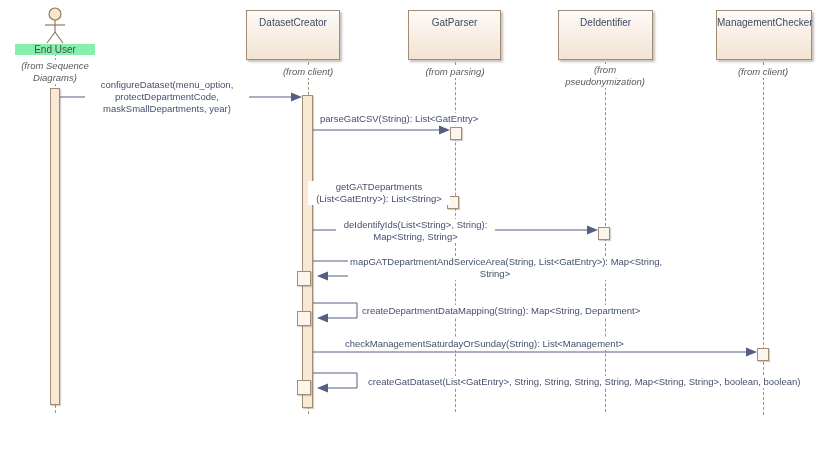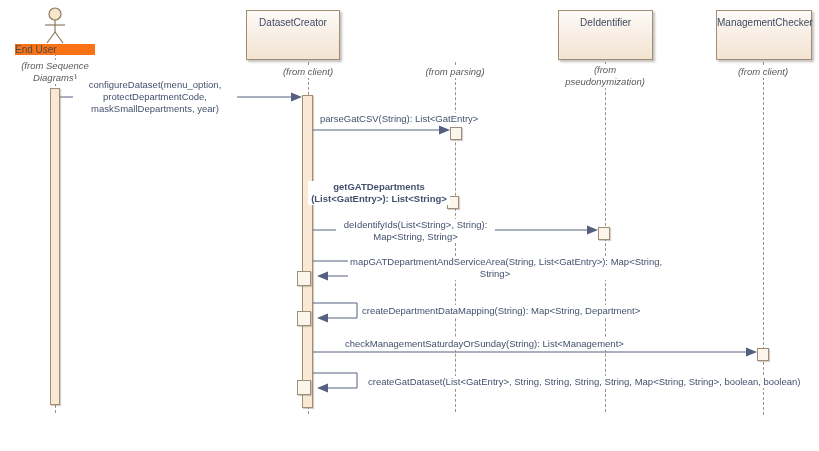--- a/index.html
+++ b/index.html
@@ -17,21 +17,21 @@
     box-shadow:2px 2px 2px rgba(125,118,110,0.45);
     text-align:center;padding-top:6px;
     font-size:10px;color:#3f4a62;
   }
   .from-label{
     position:absolute;text-align:center;font-style:italic;
     font-size:9.5px;color:#5a5a5a;background:#ffffff;line-height:12px;
     white-space:pre;
   }
   .actor-name{
-    position:absolute;text-align:left;font-size:10px;color:#4b4b4b;background:#f97316;
+    position:absolute;text-align:center;font-size:10px;color:#4b4b4b;background:#86efac;
   }
   .activation{
     position:absolute;box-sizing:border-box;
     background:#f9e9d4;border:1px solid #a18d75;
     box-shadow:1px 1px 1px rgba(125,118,110,0.35);
   }
   .activation.small{background:#fcf5ec;}
   .msg-label{
     position:absolute;font-size:9.5px;color:#44506c;background:#ffffff;
     line-height:12px;white-space:pre;padding:0 2px;z-index:5;
@@ -59,20 +59,23 @@
     <line x1="5" y1="21" x2="25" y2="21" stroke="#8d7a62" stroke-width="1.2"></line>
     <line x1="15" y1="28" x2="7" y2="39" stroke="#8d7a62" stroke-width="1.2"></line>
     <line x1="15" y1="28" x2="23" y2="39" stroke="#8d7a62" stroke-width="1.2"></line>
   </svg>
   <div class="actor-name" style="left:15px;top:44px;width:80px;">End User</div>
   <div class="from-label" style="left:5px;top:60px;width:100px;">(from Sequence
 Diagrams)</div>
 
   <div class="head-box" style="left:246px;width:94px;">
     <span>DatasetCreator</span>
+  </div>
+  <div class="head-box" style="left:408px;width:93px;">
+    <span>GatParser</span>
   </div>
   <div class="head-box" style="left:716px;width:96px;">
     <span>ManagementChecker</span>
   </div>
   <div class="head-box" style="left:558px;width:95px;">
     <span>DeIdentifier</span>
   </div>
 
   <div class="from-label" style="left:258px;top:66px;width:100px;">(from client)</div>
   <div class="from-label" style="left:405px;top:66px;width:100px;">(from parsing)</div>
@@ -117,25 +120,25 @@
     <g>
       <line class="msg-line" x1="313" y1="352" x2="749" y2="352"></line>
       <polygon class="msg-head" points="757,352 746,347.5 746,356.5"></polygon>
     </g>
     <g>
       <polyline class="msg-line" points="313,373 357,373 357,388 325,388"></polyline>
       <polygon class="msg-head" points="317,388 328,383.5 328,392.5"></polygon>
     </g>
   </svg>
 
-  <div class="msg-label center" style="left:73px;top:79px;width:160px;">configureDataset(menu_option,
+  <div class="msg-label center" style="left:85px;top:79px;width:160px;">configureDataset(menu_option,
 protectDepartmentCode,
 maskSmallDepartments, year)</div>
   <div class="msg-label" style="left:318px;top:113px;">parseGatCSV(String): List&lt;GatEntry&gt;</div>
-  <div class="msg-label center" style="left:308px;top:181px;width:138px;font-weight:bold;">getGATDepartments
+  <div class="msg-label center" style="left:308px;top:181px;width:138px;">getGATDepartments
 (List&lt;GatEntry&gt;): List&lt;String&gt;</div>
   <div class="msg-label center" style="left:336px;top:219px;width:155px;">deIdentifyIds(List&lt;String&gt;, String):
 Map&lt;String, String&gt;</div>
   <div class="msg-label" style="left:360px;top:305px;">createDepartmentDataMapping(String): Map&lt;String, Department&gt;</div>
   <div class="msg-label center" style="left:348px;top:256px;width:290px;">mapGATDepartmentAndServiceArea(String, List&lt;GatEntry&gt;): Map&lt;String,
 String&gt;</div>
   <div class="msg-label" style="left:343px;top:338px;text-align:center;">checkManagementSaturdayOrSunday(String): List&lt;Management&gt;</div>
   <div class="msg-label" style="left:366px;top:376px;">createGatDataset(List&lt;GatEntry&gt;, String, String, String, String, Map&lt;String, String&gt;, boolean, boolean)</div>
 
 </div>

